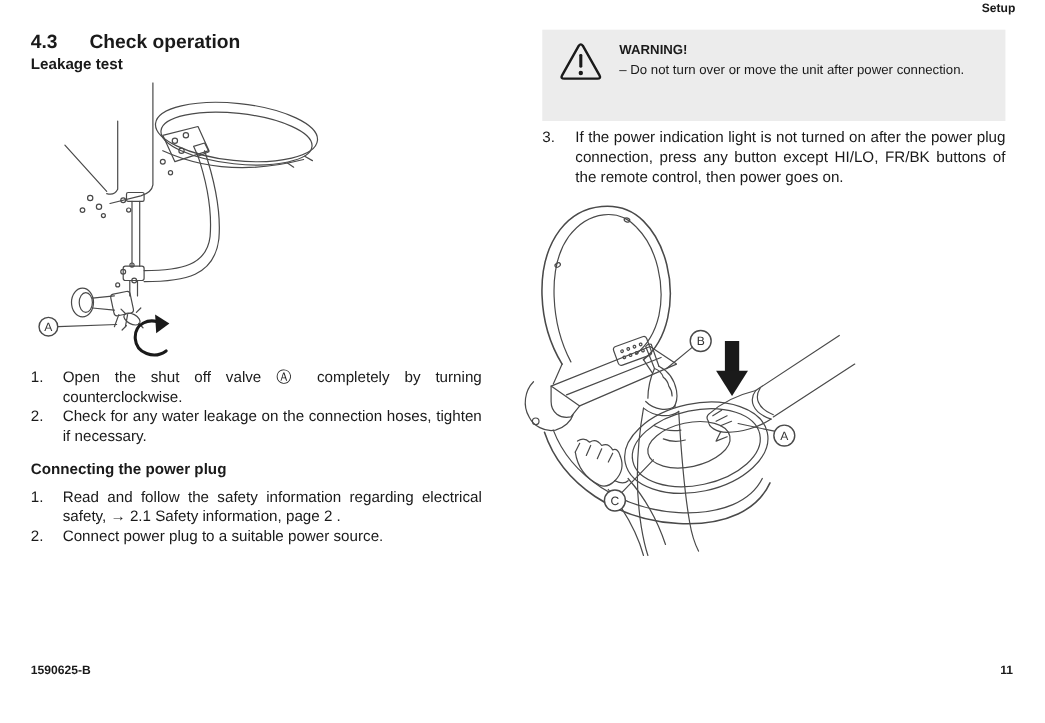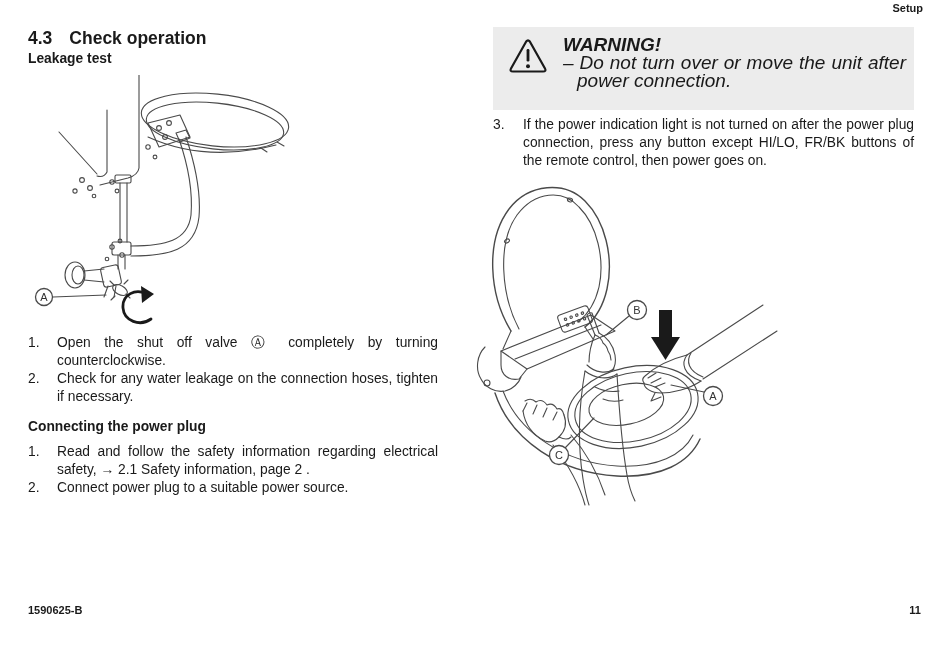--- a/index.html
+++ b/index.html
@@ -8,35 +8,35 @@
     font-family:"Liberation Sans","DejaVu Sans",sans-serif; color:#1a1a1a;
     overflow:hidden;
   }
   .hdr-right { position:absolute; top:2px; right:27px; font-size:11px; font-weight:bold; }
   .ftr-left  { position:absolute; bottom:6px; left:28px;  font-size:11px; font-weight:bold;margin-top:14px; }
   .ftr-right { position:absolute; bottom:6px; right:29px; font-size:11px; font-weight:bold; }
 
   .col-left  { position:absolute; left:28px; top:28px; width:410px; }
   .col-right { position:absolute; left:493px; top:27px; width:421px; }
 
-  .h1 { font-size:17.5px; font-weight:bold; display:flex; gap:17px; margin:0; }
+  .h1 { font-size:17.5px; font-weight:bold; display:flex; gap:29px; margin:0; }
   .h2 { font-size:13.8px; font-weight:bold; margin:0; }
 
   .mt-leak { margin-top:2px; }
   .fig-left { margin:9px 0 9px 2px; display:block; }
   .steps { margin:0; }
   .step { display:flex; font-size:13.8px; line-height:18px; }
   .step .num { flex:none; width:29px; }
   .step p { margin:0; flex:1; text-align:justify; }
   .h2-connect { margin-top:13px; }
   .steps-connect { margin-top:9px; }
 
   .warnbox { background:#ececec; padding:9px 8px 9px 0; display:flex; min-height:65px; }
   .warnbox .icon-cell { flex:none; width:70px; padding-left:15px; box-sizing:border-box; padding-top:2px; }
-  .warnbox .warn-text { flex:1; font-size:19px; line-height:18px;font-style:italic; }
+  .warnbox .warn-text { flex:1; font-size:12px; line-height:18px; }
   .warn-title, .warn-sub { font-weight:bold; }
   .warn-item { padding-left:14px; text-indent:-14px; text-align:justify; }
 
   .step3 { margin-top:6px; }
   .step3 .num { width:30px; }
   .h2-check { margin-top:14px; }
   .fig-right { margin:9px 0 0 -18px; display:block; }
 
   svg { display:block; }
   .ln { fill:none; stroke:#4a4a4a; stroke-width:1.1; stroke-linecap:round; stroke-linejoin:round; }

